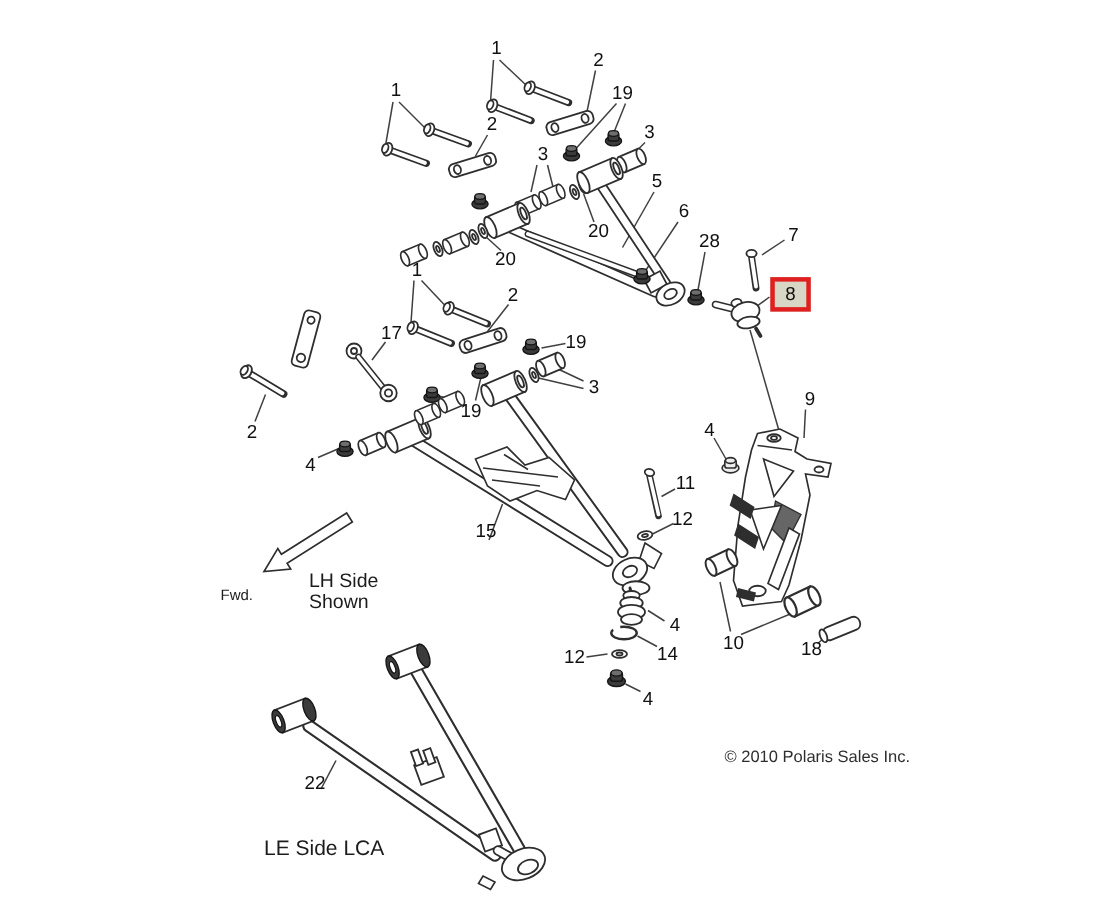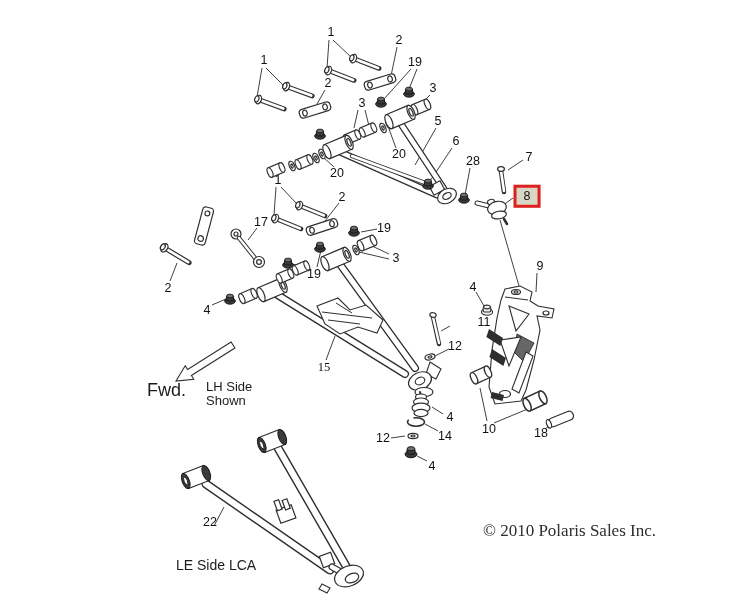--- a/index.html
+++ b/index.html
@@ -2,24 +2,24 @@
 <html><head>
 <meta charset="utf-8">
 <style>
   html,body{margin:0;padding:0;background:#fff;}
   #stage{position:relative;width:729px;height:610px;background:#fff;overflow:hidden;
          font-family:"Liberation Sans",sans-serif;}
   #page-title{position:absolute;left:10px;top:6px;font-family:"DejaVu Sans",sans-serif;
               font-weight:bold;font-size:20px;color:#000;letter-spacing:0;}
   #diagram-svg{position:absolute;left:0;top:0;z-index:1;}
   .txt{position:absolute;color:#1c1c1c;z-index:2;}
-  #fwd-label{left:147px;top:380px;font-size:18px;}
+  #fwd-label{left:147px;top:392px;font-size:10px;}
   #side-note{left:206px;top:380px;width:92px;text-align:left;font-size:13px;line-height:13.5px;}
   #model-label{left:176px;top:557px;font-size:14px;}
-  #copyright{left:483px;top:521px;font-size:17px;color:#2e2e2e;font-family:Liberation Serif, serif;}
+  #copyright{left:483px;top:499px;font-size:11px;color:#2e2e2e;}
   .callout{position:absolute;transform:translate(-50%,-50%);font-size:12.5px;color:#111;
            z-index:3;line-height:1;}
   .callout.highlighted{background:#d8d7c5;border:3px solid #e02020;padding:2px 7px;}
   
   .wf{fill:#fff;stroke:#2e2e2e;stroke-width:1.2;}
   .lt{fill:#ededed;stroke:#2e2e2e;stroke-width:1.1;}
   .dk{fill:#3b3b3b;stroke:#151515;stroke-width:0.9;}
   .ln{fill:#fff;stroke:#2e2e2e;stroke-width:1.1;}
   .sh{fill:#666;stroke:#2e2e2e;stroke-width:0.9;}
   .blk{fill:#2e2e2e;stroke:none;}
@@ -330,24 +330,24 @@
       <div class="callout" style="left: 337px; top: 173px;">20</div>
       <div class="callout highlighted" style="left: 527px; top: 196px; border-color: rgb(224, 32, 32);">8</div>
       <div class="callout" style="left: 278px; top: 180px;">1</div>
       <div class="callout" style="left: 342px; top: 197px;">2</div>
       <div class="callout" style="left: 261px; top: 222px;">17</div>
       <div class="callout" style="left: 384px; top: 228px;">19</div>
       <div class="callout" style="left: 314px; top: 274px;">19</div>
       <div class="callout" style="left: 396px; top: 258px;">3</div>
       <div class="callout" style="left: 168px; top: 288px;">2</div>
       <div class="callout" style="left: 207px; top: 310px;">4</div>
-      <div class="callout" style="left: 324px; top: 367px; font-family: Liberation Serif, serif;">15</div>
+      <div class="callout" style="left: 324px; top: 354px;">15</div>
       <div class="callout" style="left: 540px; top: 266px;">9</div>
       <div class="callout" style="left: 473px; top: 287px;">4</div>
-      <div class="callout" style="left: 457px; top: 322px; margin-left: 27px;">11</div>
+      <div class="callout" style="left: 457px; top: 322px;">11</div>
       <div class="callout" style="left: 455px; top: 346px;">12</div>
       <div class="callout" style="left: 450px; top: 417px;">4</div>
       <div class="callout" style="left: 445px; top: 436px;">14</div>
       <div class="callout" style="left: 383px; top: 438px;">12</div>
       <div class="callout" style="left: 432px; top: 466px;">4</div>
       <div class="callout" style="left: 489px; top: 429px;">10</div>
       <div class="callout" style="left: 541px; top: 433px;">18</div>
       <div class="callout" style="left: 210px; top: 522px;">22</div>
     </div>
 </div>

